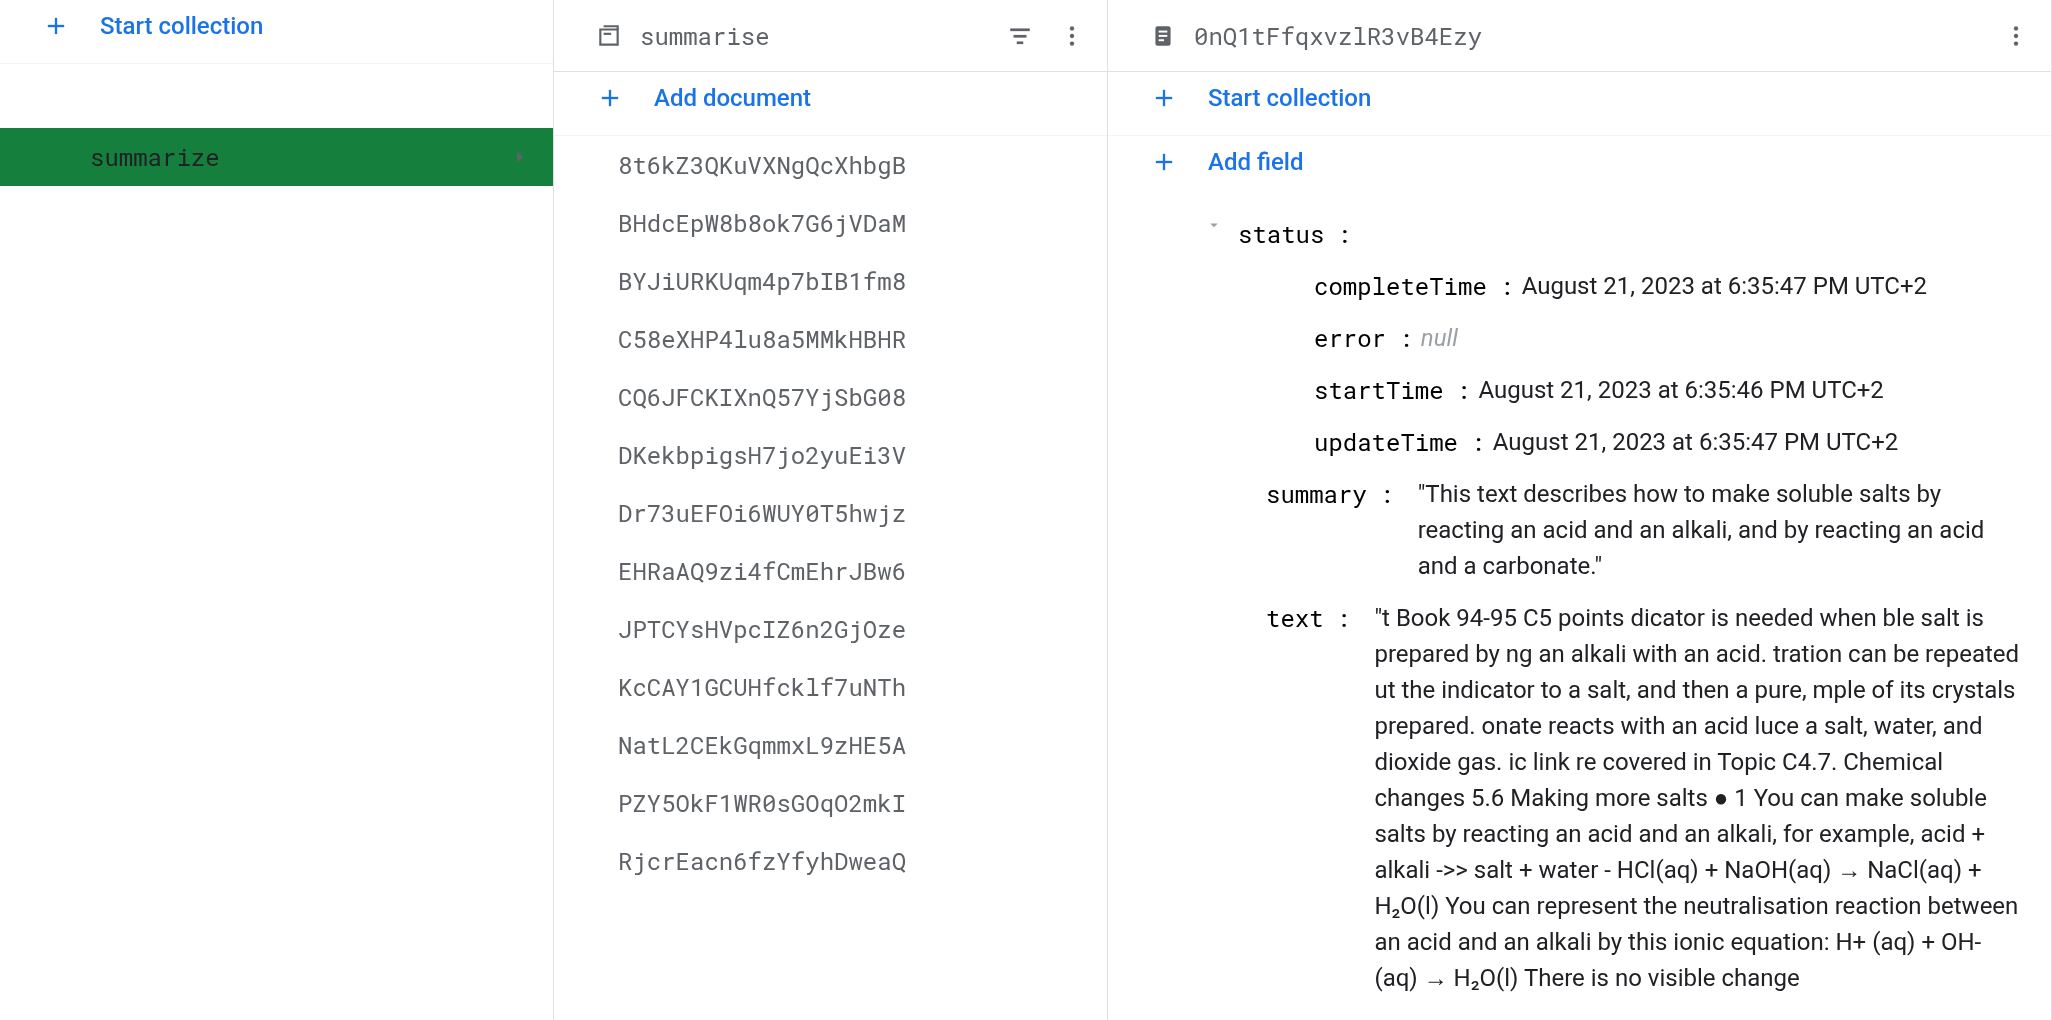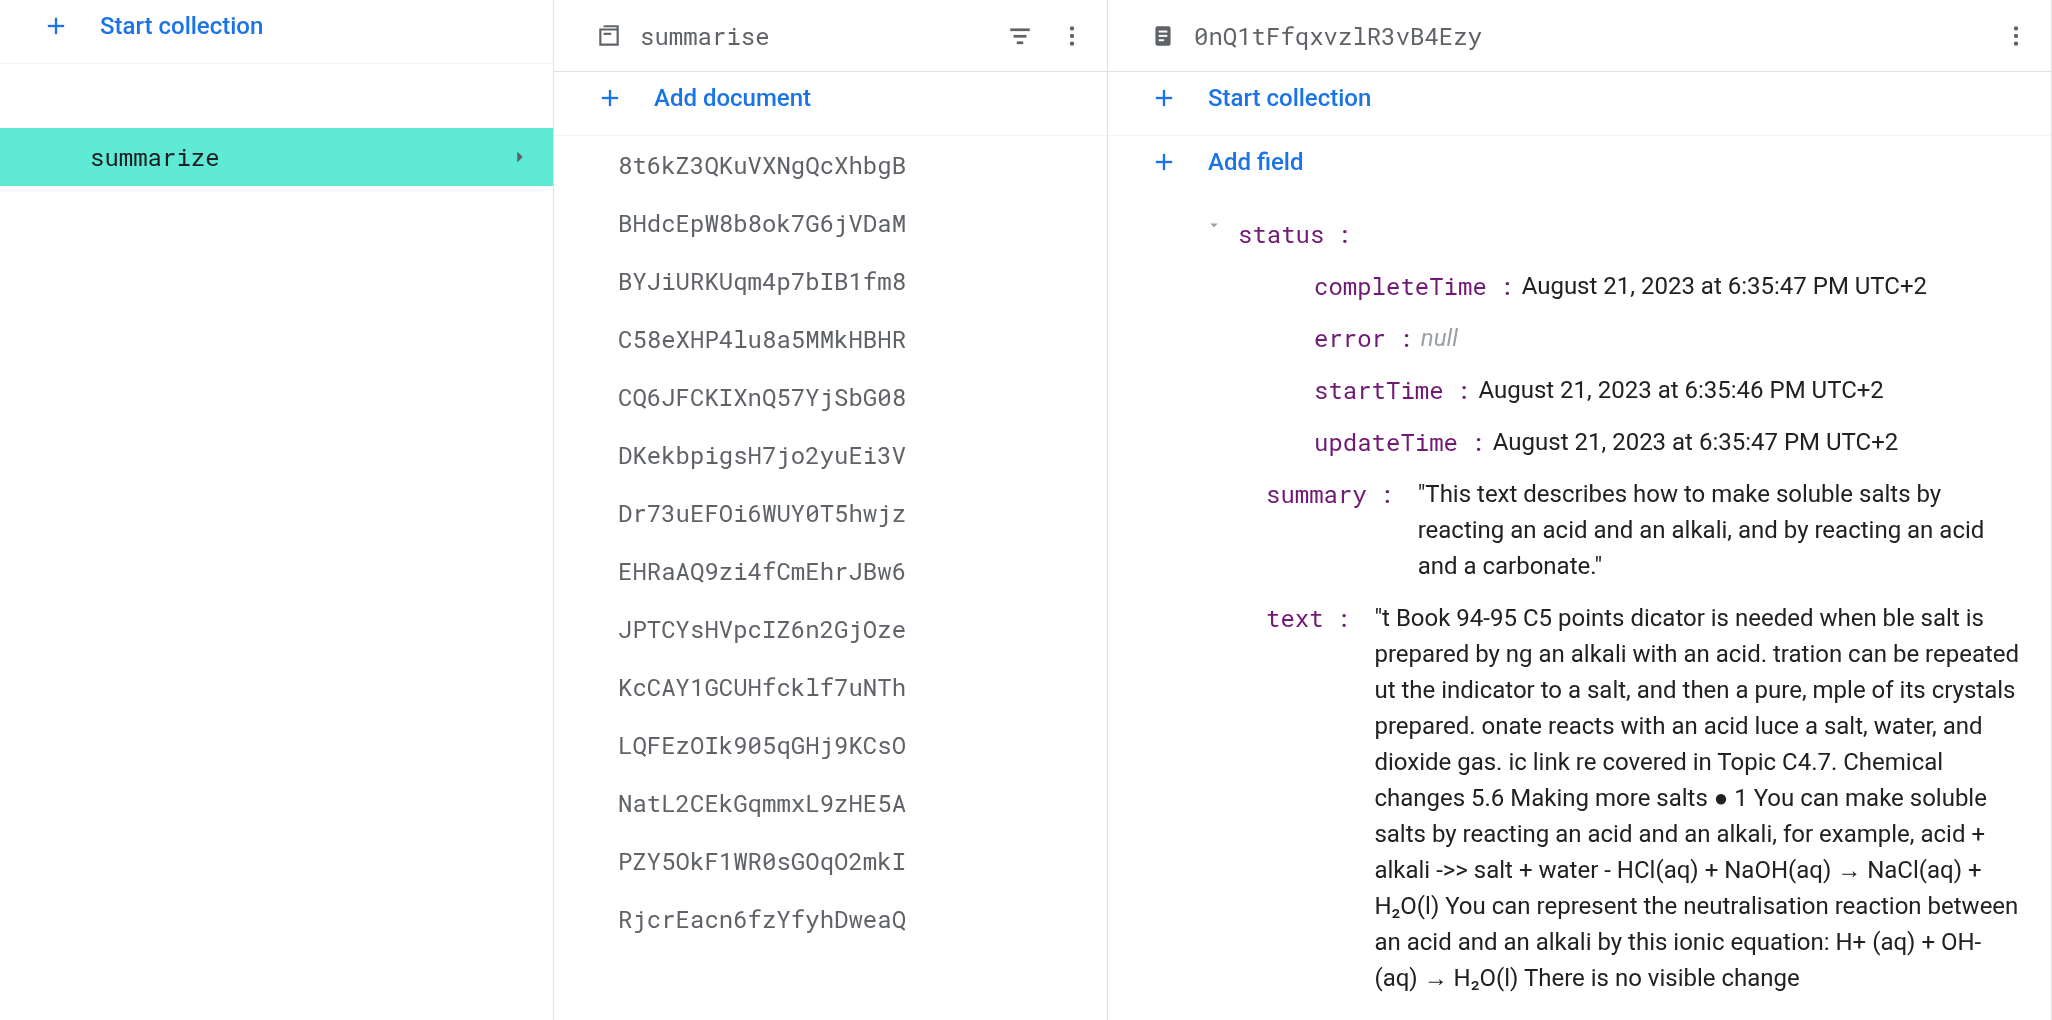--- a/index.html
+++ b/index.html
@@ -61,21 +61,21 @@
 .coll-item {
   height: 58px;
   display: flex;
   align-items: center;
   padding: 0 22px 0 90px;
   font-family: "Roboto Mono", Menlo, Consolas, monospace;
   font-size: 24px;
   color: #5f6368;
   cursor: pointer;
 }
-.coll-item.selected { background: #5eead4; color: #202124; }
+.coll-item.selected { background: #15803d; color: #202124; }
 .coll-item .name { flex: 1; }
 .coll-item .chev { color: #5f6368; }
 
 .doc-item {
   height: 58px;
   display: flex;
   align-items: center;
   padding: 0 22px 0 64px;
   font-family: "Roboto Mono", Menlo, Consolas, monospace;
   font-size: 24px;
@@ -90,21 +90,21 @@
 .field-row {
   display: flex;
   align-items: flex-start;
   padding: 8px 28px 8px 0;
   gap: 10px;
   font-size: 24px;
   line-height: 36px;
 }
 .field-key {
   font-family: "Roboto Mono", Menlo, Consolas, monospace;
-  color: #701a75;
+  color: #000000;
   white-space: nowrap;
   text-align: right;
 }
 .field-key::after { content: " :"; letter-spacing: -2px; }
 .field-val { color: #202124; font-family: Roboto, Arial, sans-serif; word-break: break-word; }
 .field-val.null { color: #9aa0a6; font-style: italic; }
 .indent-1 { padding-left: 120px; }
 .indent-2 { padding-left: 168px; }
 .expander {
   width: 28px;
@@ -191,21 +191,20 @@
         <div class="doc-item">8t6kZ3QKuVXNgQcXhbgB</div>
         <div class="doc-item">BHdcEpW8b8ok7G6jVDaM</div>
         <div class="doc-item">BYJiURKUqm4p7bIB1fm8</div>
         <div class="doc-item">C58eXHP4lu8a5MMkHBHR</div>
         <div class="doc-item">CQ6JFCKIXnQ57YjSbG08</div>
         <div class="doc-item">DKekbpigsH7jo2yuEi3V</div>
         <div class="doc-item">Dr73uEFOi6WUY0T5hwjz</div>
         <div class="doc-item">EHRaAQ9zi4fCmEhrJBw6</div>
         <div class="doc-item">JPTCYsHVpcIZ6n2GjOze</div>
         <div class="doc-item">KcCAY1GCUHfcklf7uNTh</div>
-        <div class="doc-item">LQFEzOIk905qGHj9KCsO</div>
         <div class="doc-item">NatL2CEkGqmmxL9zHE5A</div>
         <div class="doc-item">PZY5OkF1WR0sGOqO2mkI</div>
         <div class="doc-item">RjcrEacn6fzYfyhDweaQ</div>
       </div>
   </div>
 </div>
 
 <div class="panel panel-3">
   <div class="panel-header">
     <span class="icon">

